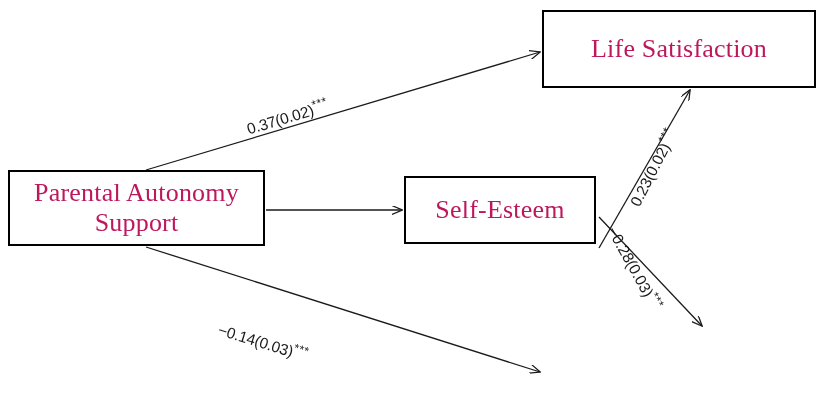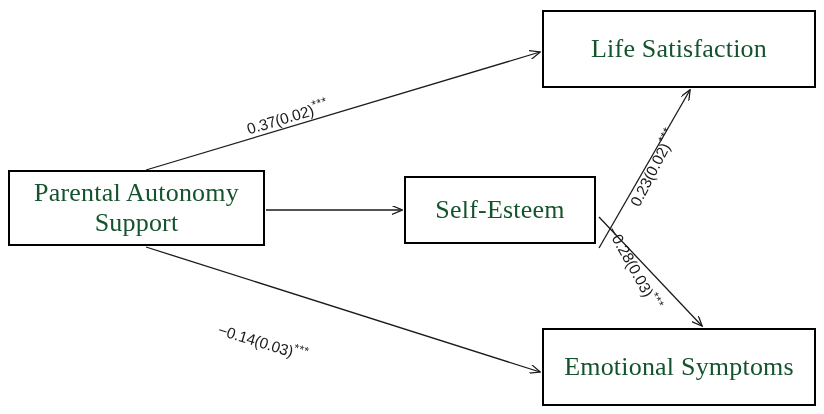--- a/index.html
+++ b/index.html
@@ -31,21 +31,21 @@
     box-sizing: border-box;
     border: 2px solid #000000;
     background: #ffffff;
     display: flex;
     align-items: center;
     justify-content: center;
     text-align: center;
     font-family: "Liberation Serif", serif;
     font-size: 26px;
     line-height: 1.15;
-    color: #14532d;
+    color: #be185d;
     letter-spacing: 0.2px;
     z-index: 3;
   }
   .node-label {
     display: block;
     white-space: pre-line;
     padding: 0 6px;
   }
   #node-pas {
     left: 8px;
@@ -142,23 +142,20 @@
   </div>
 
   <div class="node-box" id="node-se">
     <span class="node-label">Self-Esteem</span>
   </div>
 
   <div class="node-box" id="node-ls">
     <span class="node-label">Life Satisfaction</span>
   </div>
 
-  <div class="node-box" id="node-es">
-    <span class="node-label">Emotional Symptoms</span>
-  </div>
 
   <div class="edge-label" id="label-pas-ls">
     <span>0.37</span><span>(0.02)</span><sup>***</sup>
   </div>
 
 
   <div class="edge-label" id="label-pas-es">
     <span>−0.14</span><span>(0.03)</span><sup>***</sup>
   </div>
 

